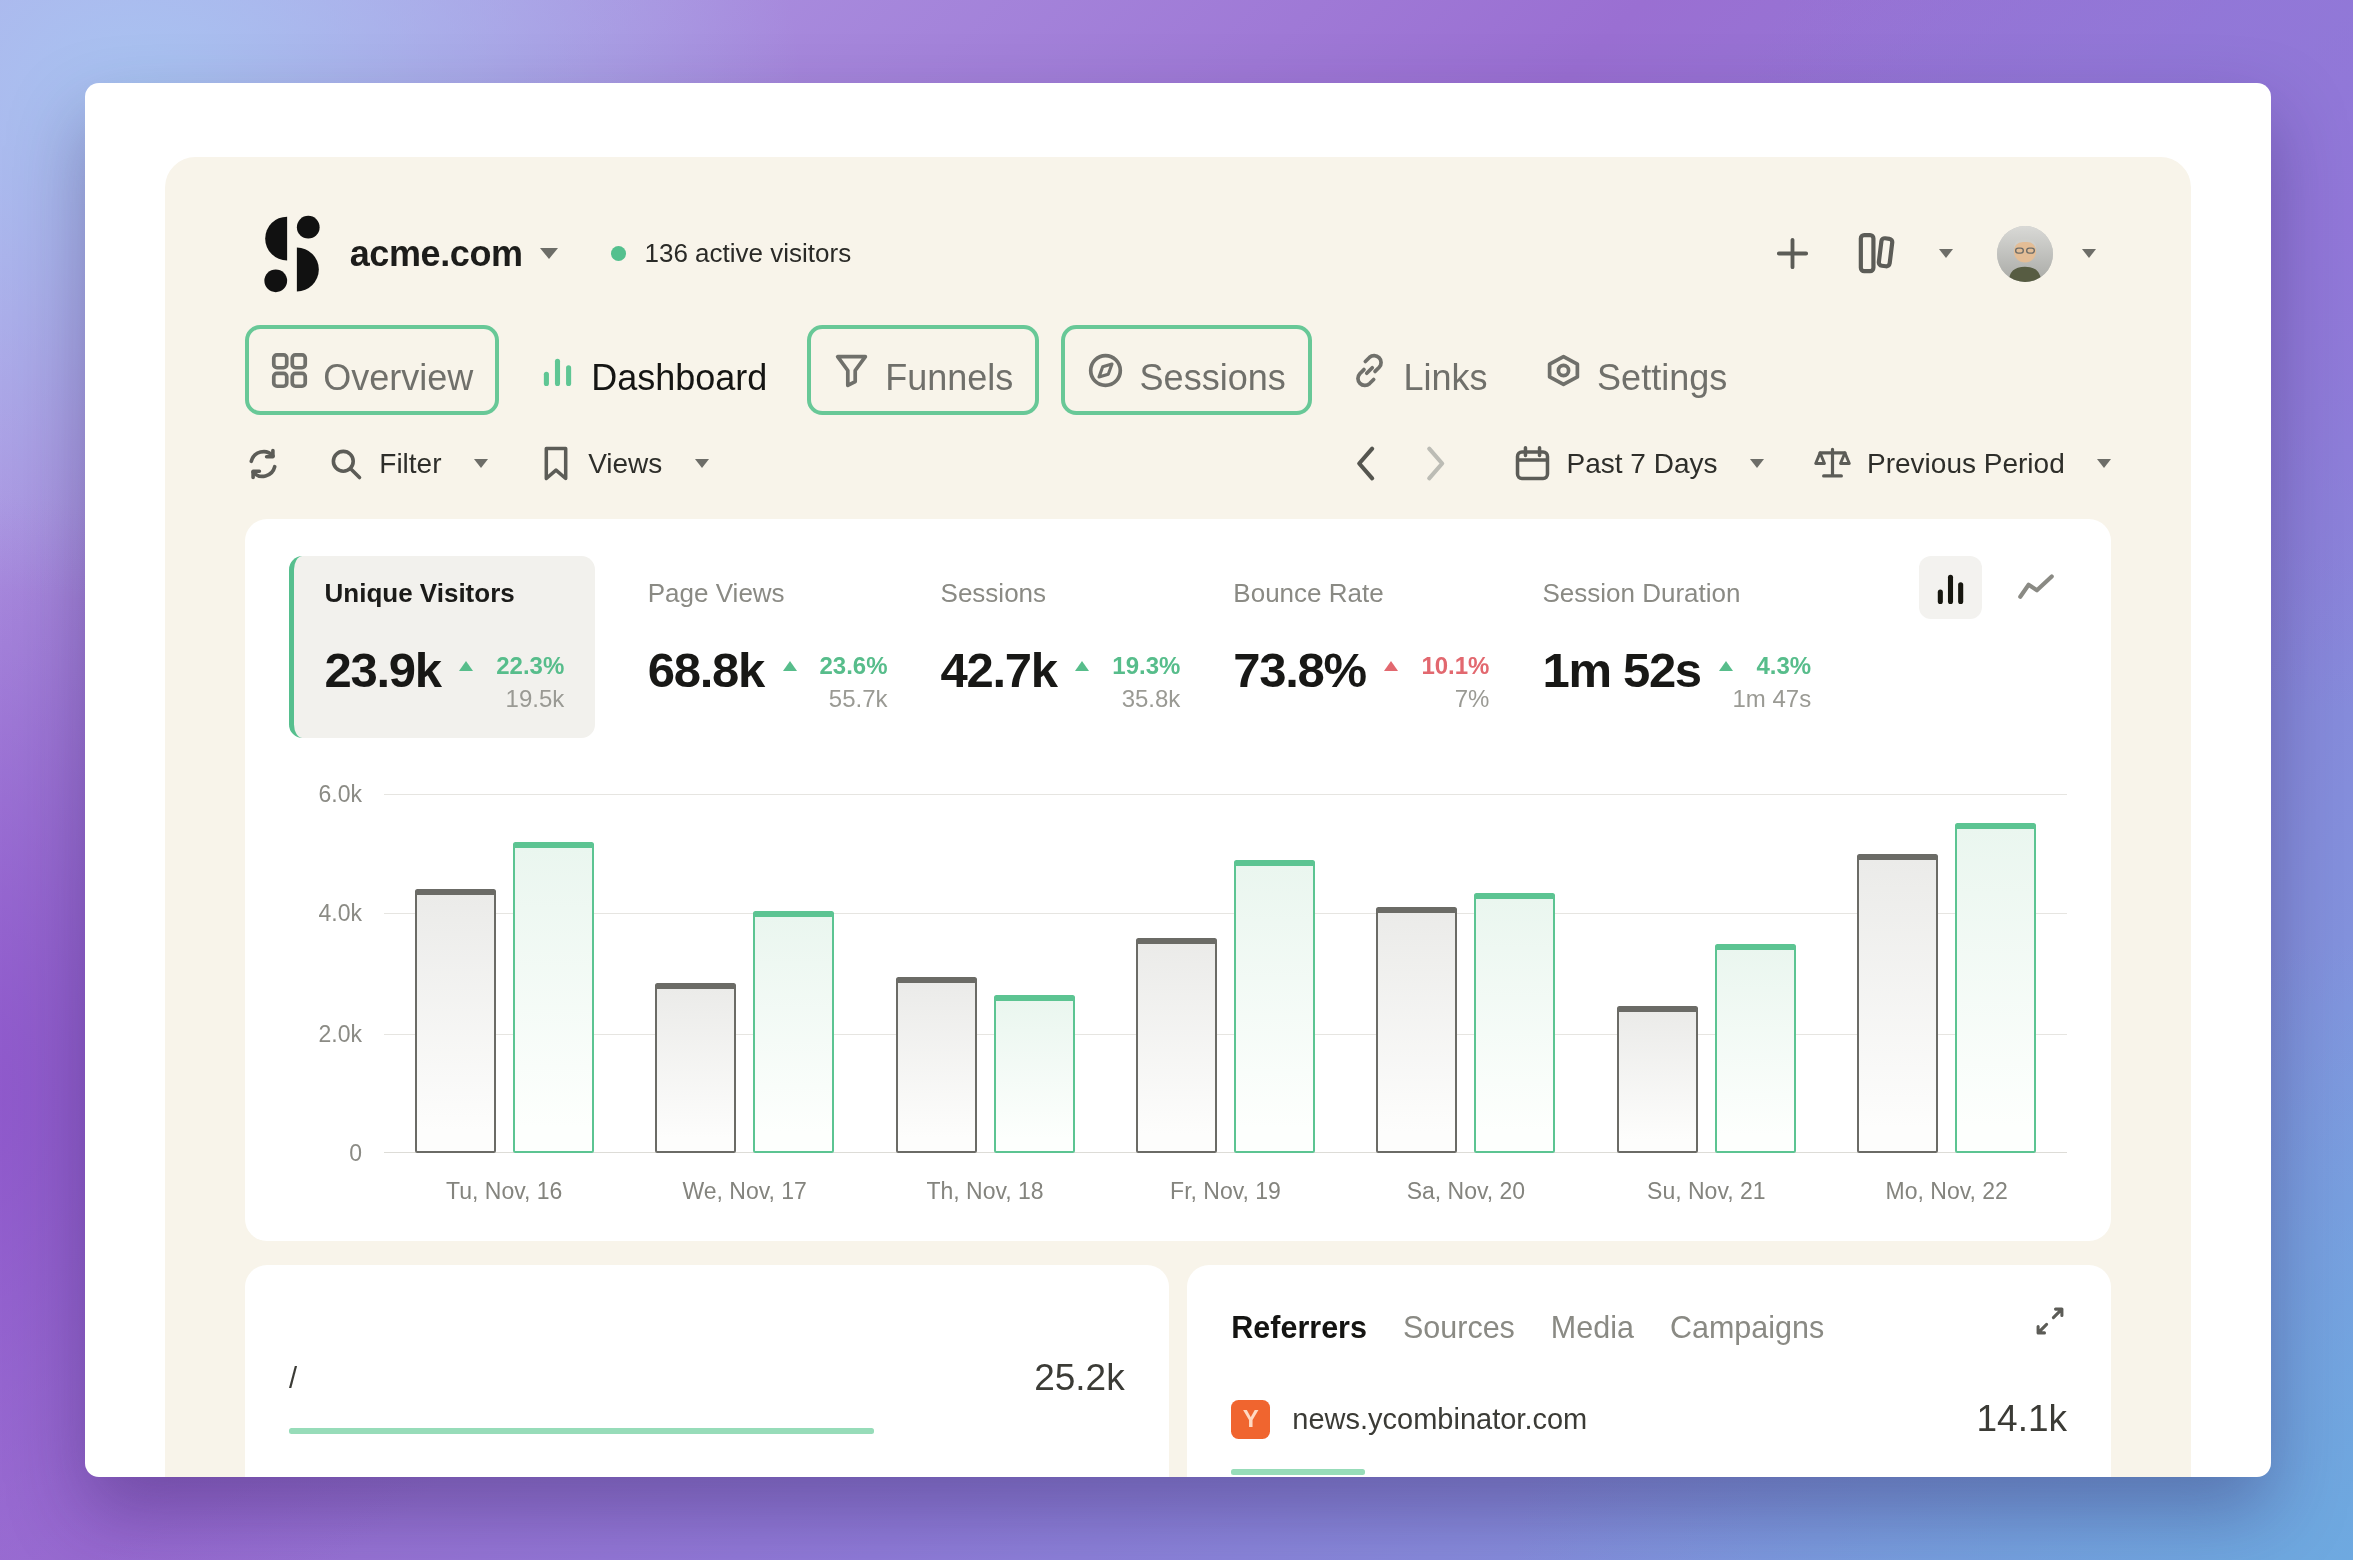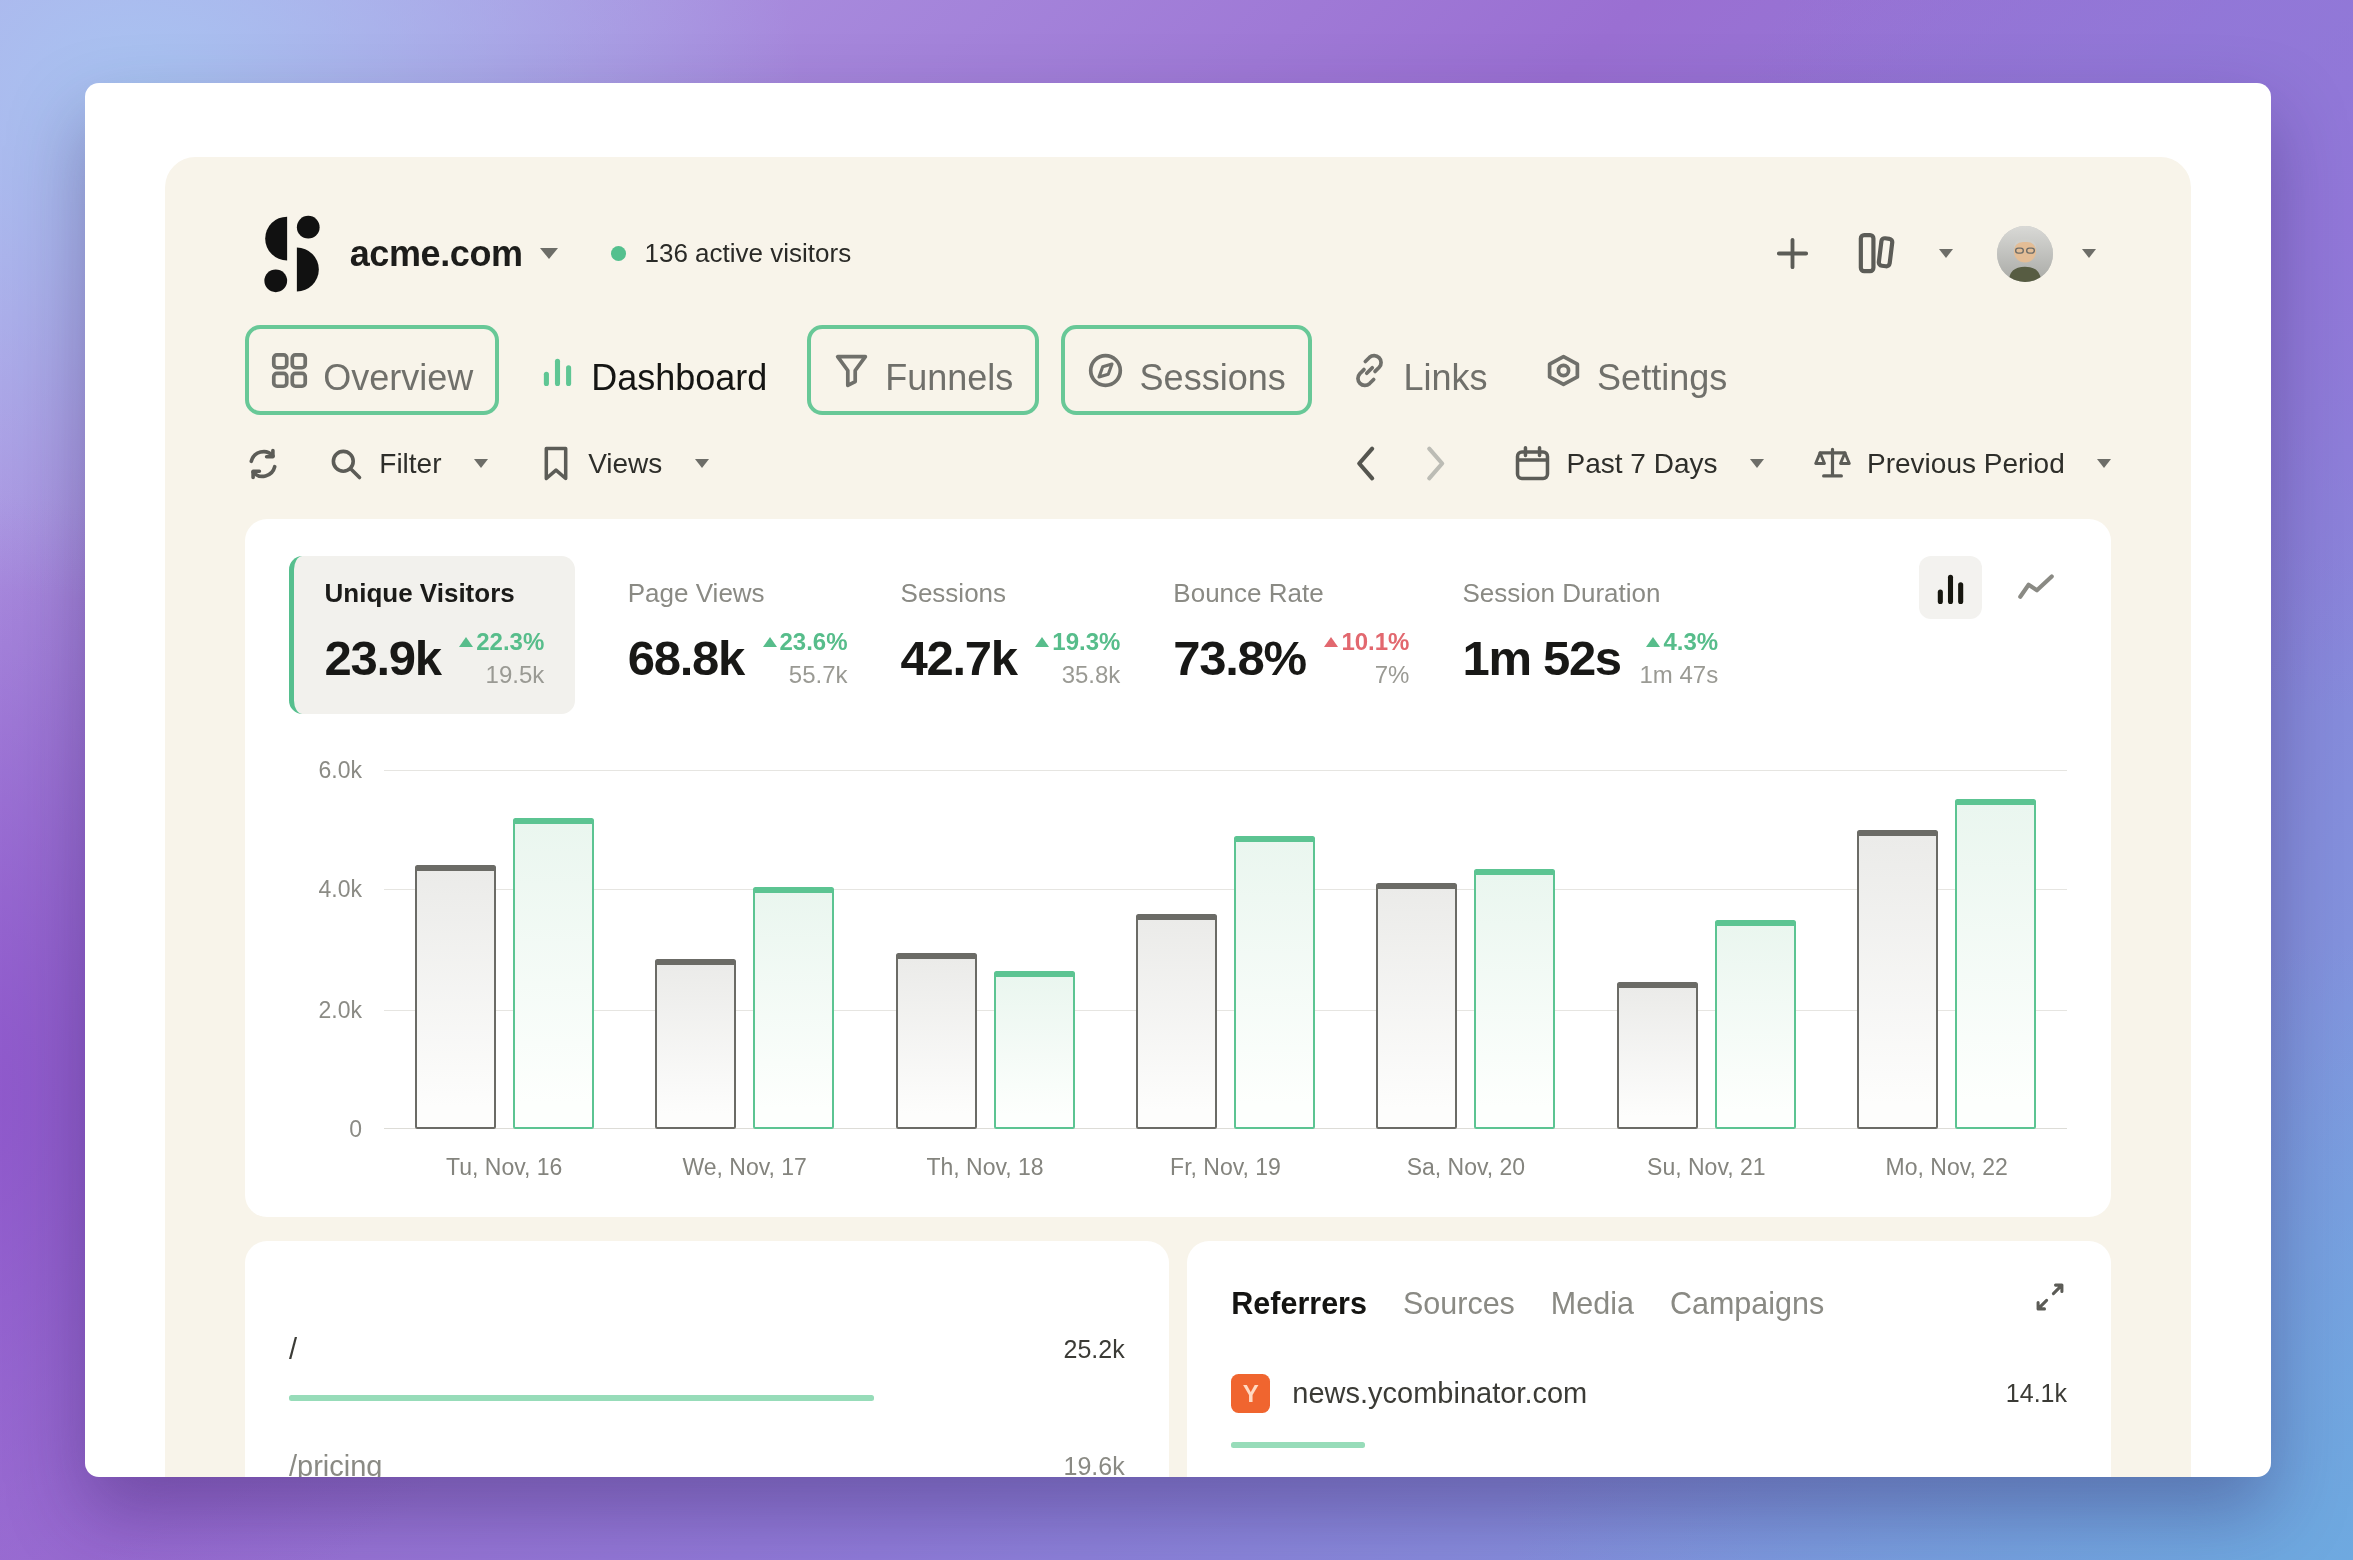--- a/index.html
+++ b/index.html
@@ -52,21 +52,21 @@
   
   .panel { margin-top:36px; background:#fff; border-radius:22px; padding:37px 44px 36px; }
   .stats-row { display:flex; align-items:flex-start; gap:53px; }
   .metric { padding:22px 0 25.4px; border-radius:13.6px; cursor:pointer; }
   .metric.selected { background:#f2f1ed; border-left:5.1px solid #56bf8e; padding:22px 30.5px 25.4px; }
   .metric-title { font-size:26px; color:#8a8a84; font-weight:500; margin-bottom:18.6px; }
   .metric.selected .metric-title { color:#1b1b19; font-weight:700; }
   .metric-valrow { display:flex; align-items:center; gap:18.6px; }
   .metric-value { font-size:49px; font-weight:700; color:#181816; letter-spacing:-1.3px; }
   .delta-block { text-align:right; }
-  .delta-line { font-size:24px; font-weight:600; display:flex; align-items:center; gap:3px; justify-content:flex-end; }
+  .delta-line { font-size:24px; font-weight:600; display:flex; align-items:center; gap:23px; justify-content:flex-end;margin-top:24px; }
   .delta-line.up { color:#57bd8b; }
   .delta-line.down { color:#e2686f; }
   .tri-up { width:0; height:0; border-left:7.6px solid transparent; border-right:7.6px solid transparent;
             border-bottom:10.2px solid currentColor; display:inline-block; }
   .delta-prev { font-size:24px; color:#9a9a94; margin-top:5.1px; }
   .chart-toggles { margin-left:auto; display:flex; align-items:center; gap:22px; }
   .toggle-btn { width:63px; height:63px; border-radius:12px; display:flex; align-items:center;
                 justify-content:center; cursor:pointer; }
   .toggle-btn.selected { background:#f3f2ef; }
   
@@ -91,21 +91,21 @@
   .card { flex:1; background:#fff; border-radius:22px; padding:39px 44px; height:373px; }
   .card-tabs { display:flex; align-items:baseline; gap:36px; }
   .card-tab { font-size:30.5px; color:#8a8a84; font-weight:500; cursor:pointer; }
   .card-tab.active { color:#141412; font-weight:700; }
   .expand-btn { margin-left:auto; cursor:pointer; }
   .list-row { margin-top:49px; }
   .list-row.first { margin-top:53px; }
   .row-top { display:flex; align-items:center; justify-content:space-between; gap:20.3px; }
   .row-label { display:flex; align-items:center; gap:22px; font-size:29px; color:#8a8a84; }
   .row-label.em, .row-value.em { color:#3b3b36; }
-  .row-value { font-size:25px; color:#8a8a84; font-weight:500; }
+  .row-value { font-size:37px; color:#8a8a84; font-weight:500; }
   .row-bar { height:5.1px; border-radius:2.5px; background:#97dcb9; margin-top:29px; }
   .favicon-hn { width:39px; height:39px; border-radius:7.6px; background:#f0652f; color:#ffd9c2;
                 display:flex; align-items:center; justify-content:center; font-size:24px; font-weight:700; }
   svg { display:block; }
 </style>
 </head>
 <body>
 
 <div class="window">
   <div class="app">

